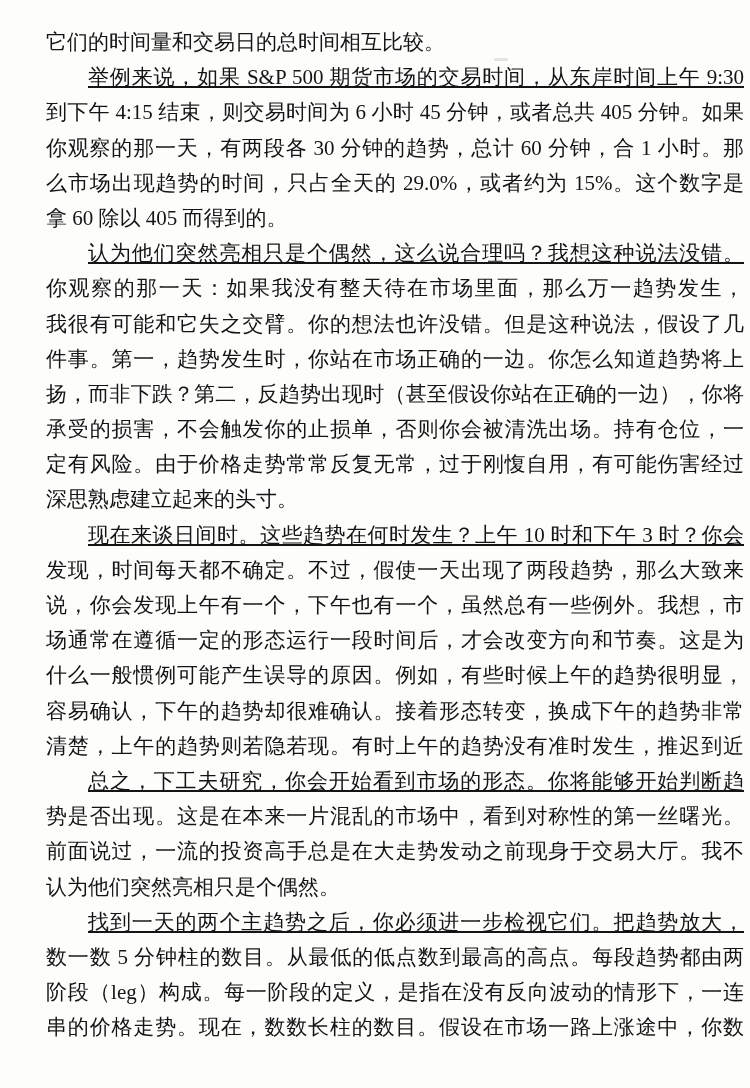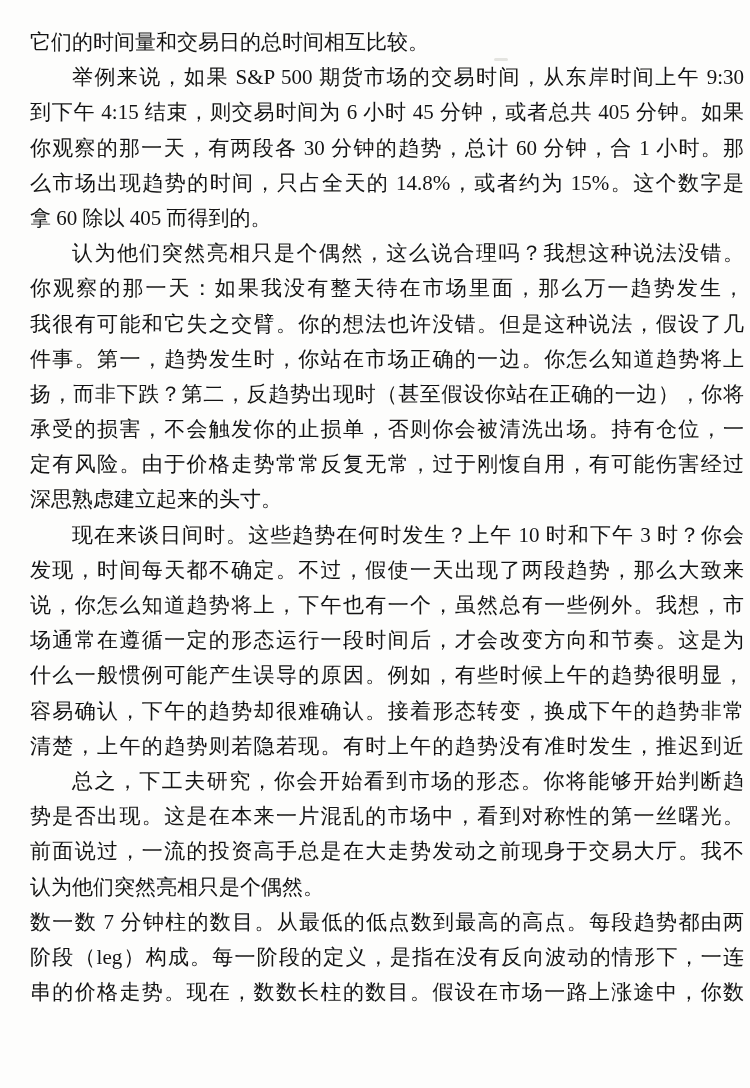--- a/index.html
+++ b/index.html
@@ -21,26 +21,28 @@
   }
   .textblock {
     width: 714px;
   }
   .line {
     height: 35.2px;
     line-height: 35.2px;
     text-align: justify;
     text-align-last: justify;
     overflow: visible;
+    margin-left: 16px;
   }
   .line.end {
     text-align-last: auto;
   }
   .line.indent {
     text-indent: 2em;
+    text-decoration: underline;
   }
   .mark {
     text-decoration-color: #c0392b;
     text-decoration-thickness: 2.5px;
     text-underline-offset: 8px;
   }
   .artifact {
     position: absolute;
     left: 494px;
     top: 58px;
@@ -53,38 +55,39 @@
 </head>
 <body>
 
 <div class="page">
   <div class="artifact"></div>
   <div class="textblock">
     <div class="line end">它们的时间量和交易日的总时间相互比较。</div>
     <div class="line indent">举例来说，如果 S&amp;P 500 期货市场的交易时间，从东岸时间上午 9:30</div>
     <div class="line">到下午 4:15 结束，则交易时间为 6 小时 45 分钟，或者总共 405 分钟。如果</div>
     <div class="line">你观察的那一天，有两段各 30 分钟的趋势，总计 60 分钟，合 1 小时。那</div>
-    <div class="line">么市场出现趋势的时间，只占全天的 14.8%，或者约为 15%。这个数字是</div>
+    <div class="line">么市场出现趋势的时间，只占全天的 29.0%，或者约为 15%。这个数字是</div>
     <div class="line end">拿 60 除以 405 而得到的。</div>
     <div class="line indent">认为他们突然亮相只是个偶然，这么说合理吗？我想这种说法没错。</div>
     <div class="line">你观察的那一天：如果我没有整天待在市场里面，那么万一趋势发生，</div>
     <div class="line">我很有可能和它失之交臂。你的想法也许没错。但是这种说法，假设了几</div>
     <div class="line">件事。第一，趋势发生时，你站在市场正确的一边。你怎么知道趋势将上</div>
     <div class="line">扬，而非下跌？第二，反趋势出现时（甚至假设你站在正确的一边），你将</div>
     <div class="line">承受的损害，不会触发你的止损单，否则你会被清洗出场。持有仓位，一</div>
     <div class="line">定有风险。由于价格走势常常反复无常，过于刚愎自用，有可能伤害经过</div>
     <div class="line end">深思熟虑建立起来的头寸。</div>
     <div class="line indent">现在来谈日间时。这些趋势在何时发生？上午 10 时和下午 3 时？你会</div>
     <div class="line">发现，时间每天都不确定。不过，假使一天出现了两段趋势，那么大致来</div>
-    <div class="line">说，你怎么知道趋势将上，下午也有一个，虽然总有一些例外。我想，市</div>
+    <div class="line">说，你会发现上午有一个，下午也有一个，虽然总有一些例外。我想，市</div>
     <div class="line">场通常在遵循一定的形态运行一段时间后，才会改变方向和节奏。这是为</div>
     <div class="line">什么一般惯例可能产生误导的原因。例如，有些时候上午的趋势很明显，</div>
     <div class="line">容易确认，下午的趋势却很难确认。接着形态转变，换成下午的趋势非常</div>
     <div class="line">清楚，上午的趋势则若隐若现。有时上午的趋势没有准时发生，推迟到近</div>
     <div class="line indent">总之，下工夫研究，你会开始看到市场的形态。你将能够开始判断趋</div>
     <div class="line">势是否出现。这是在本来一片混乱的市场中，看到对称性的第一丝曙光。</div>
     <div class="line">前面说过，一流的投资高手总是在大走势发动之前现身于交易大厅。我不</div>
     <div class="line end">认为他们突然亮相只是个偶然。</div>
-    <div class="line"><span>数一数 7 分钟柱的数目。从最低的低点数到最高的高点。</span><span class="mark">每段趋势都由两</span></div>
+    <div class="line indent">找到一天的两个主趋势之后，你必须进一步检视它们。把趋势放大，</div>
+    <div class="line"><span>数一数 5 分钟柱的数目。从最低的低点数到最高的高点。</span><span class="mark">每段趋势都由两</span></div>
     <div class="line"><span class="mark">阶段（leg）构成。</span><span>每一阶段的定义，是指在没有反向波动的情形下，一连</span></div>
     <div class="line">串的价格走势。现在，数数长柱的数目。假设在市场一路上涨途中，你数</div>
   </div>
 </div>
 
 </body></html>

